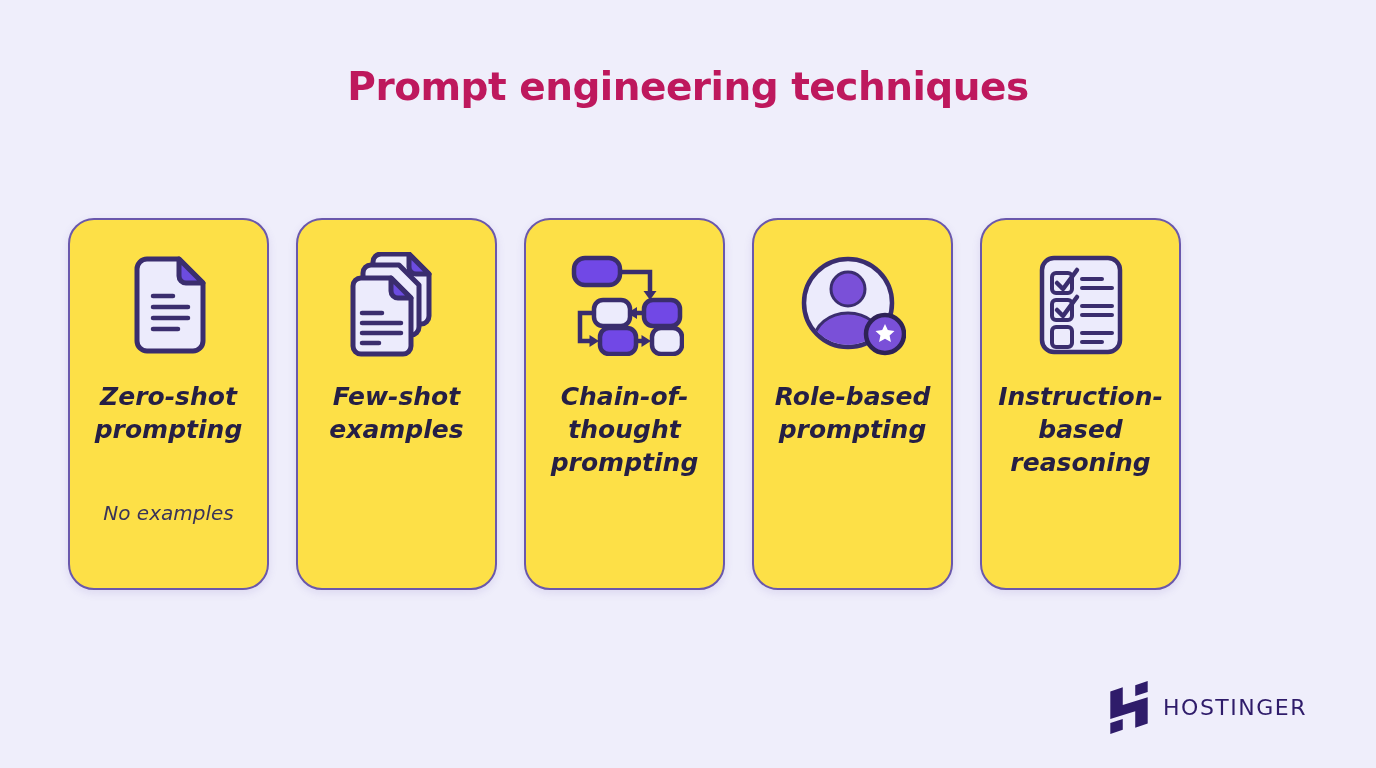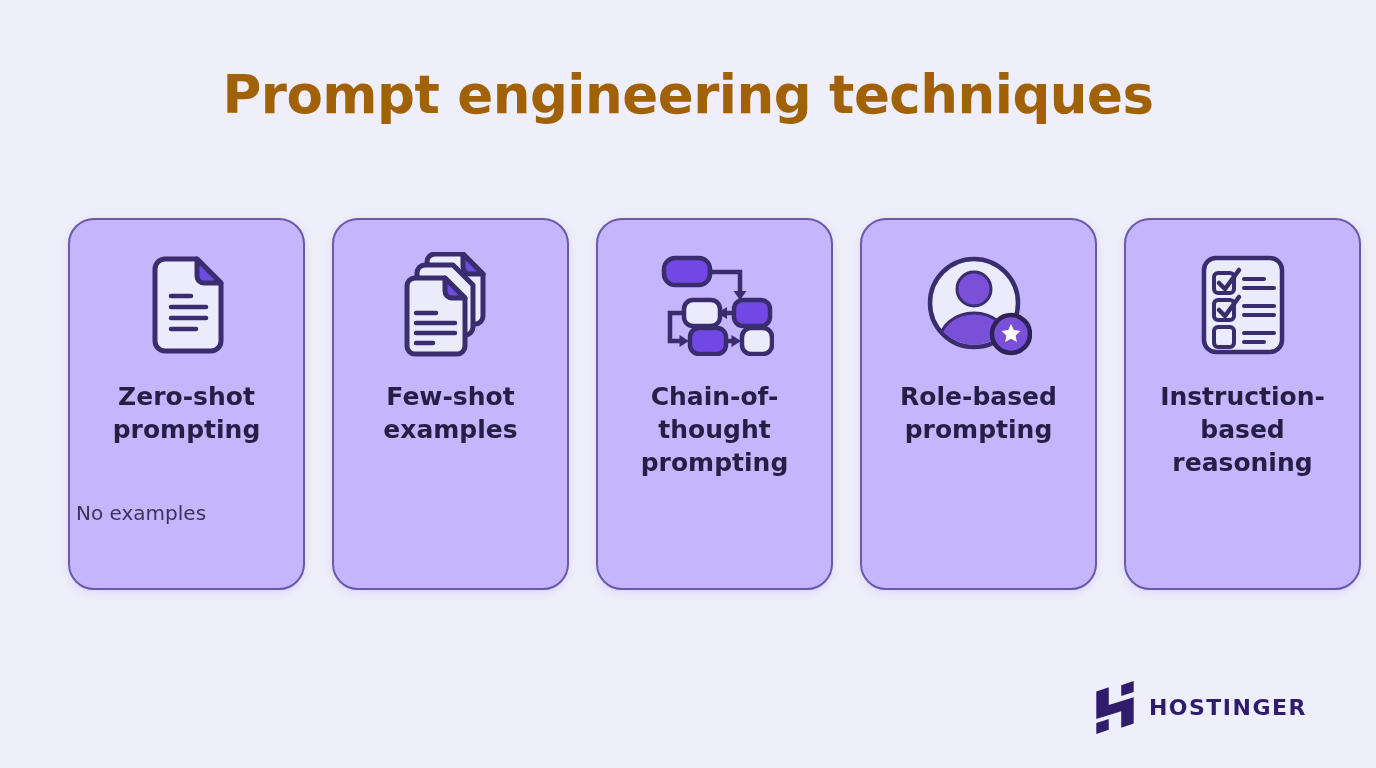--- a/index.html
+++ b/index.html
@@ -6,58 +6,60 @@
   html,body { width:1376px; height:768px; }
   body {
     background:#efeefb;
     font-family:"DejaVu Sans","Liberation Sans",sans-serif;
     position:relative;
     overflow:hidden;
   }
   .page-title {
     position:absolute; top:64px; left:0; width:100%;
     text-align:center;
-    font-size:53px; font-weight:bold; letter-spacing:-0.5px;
-    color:#a16207;
+    font-size:39px; font-weight:bold; letter-spacing:-0.5px;
+    color:#be185d;
   }
   .cards {
     position:absolute; left:68px; top:218px;
     display:flex; gap:27px;
   }
   .card {
-    width:237px; height:372px;
-    background:#c4b5fd;
+    width:201px; height:372px;
+    background:#fde047;
     border:2.5px solid #6a58ac;
     border-radius:26px;
     position:relative;
     box-shadow:0 3px 8px rgba(90,70,170,0.13);
+    font-style:italic;
   }
   .card-icon {
     position:absolute; top:28px; left:0; right:0; height:114px;
     display:flex; align-items:center; justify-content:center;
   }
   .card-title {
     position:absolute; top:160px; left:6px; right:6px;
     text-align:center;
     font-size:25px; font-weight:bold; line-height:1.32;
     color:#251f45;
     white-space:pre-line;
   }
   .card-sub {
     position:absolute; top:280px; left:6px; right:6px;
+    text-align:center;
     font-size:20px; line-height:1.38;
     color:#3a3459;
     white-space:pre-line;
   }
   .footer-brand {
     position:absolute; right:69px; bottom:34px;
     display:flex; align-items:center; gap:11px;
   }
   .brand-word {
-    font-size:22px; font-weight:bold; letter-spacing:1.5px;
+    font-size:22px; font-weight:normal; letter-spacing:1.5px;
     color:#2f1c6a;
   }
   svg { display:block; }
 </style>
 </head>
 <body>
 
 <div>
 
   <h1 class="page-title">Prompt engineering techniques</h1>

